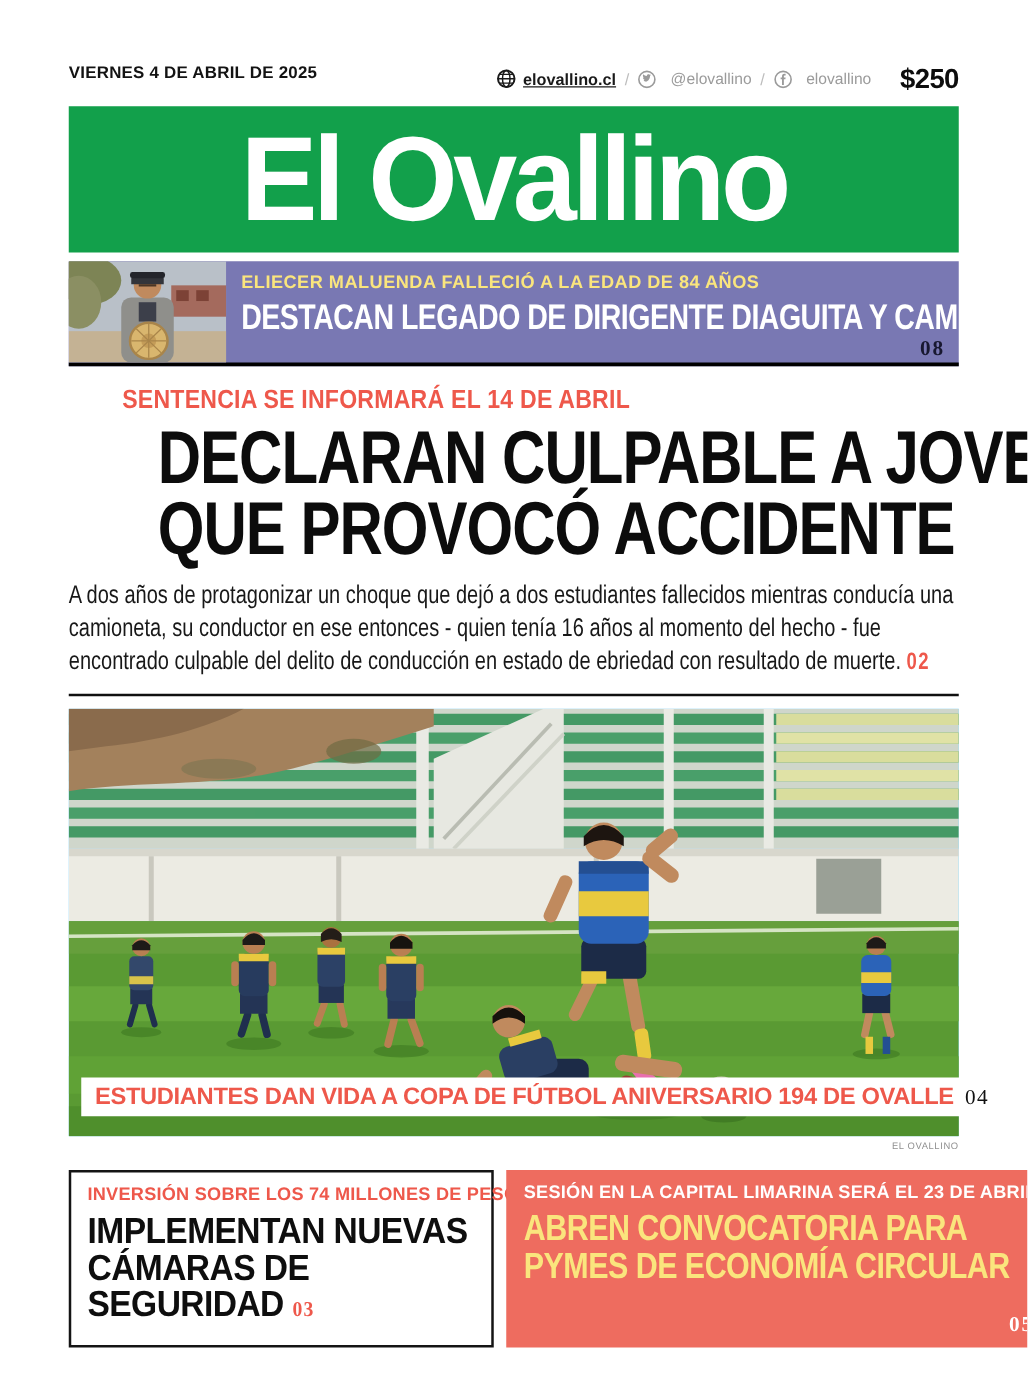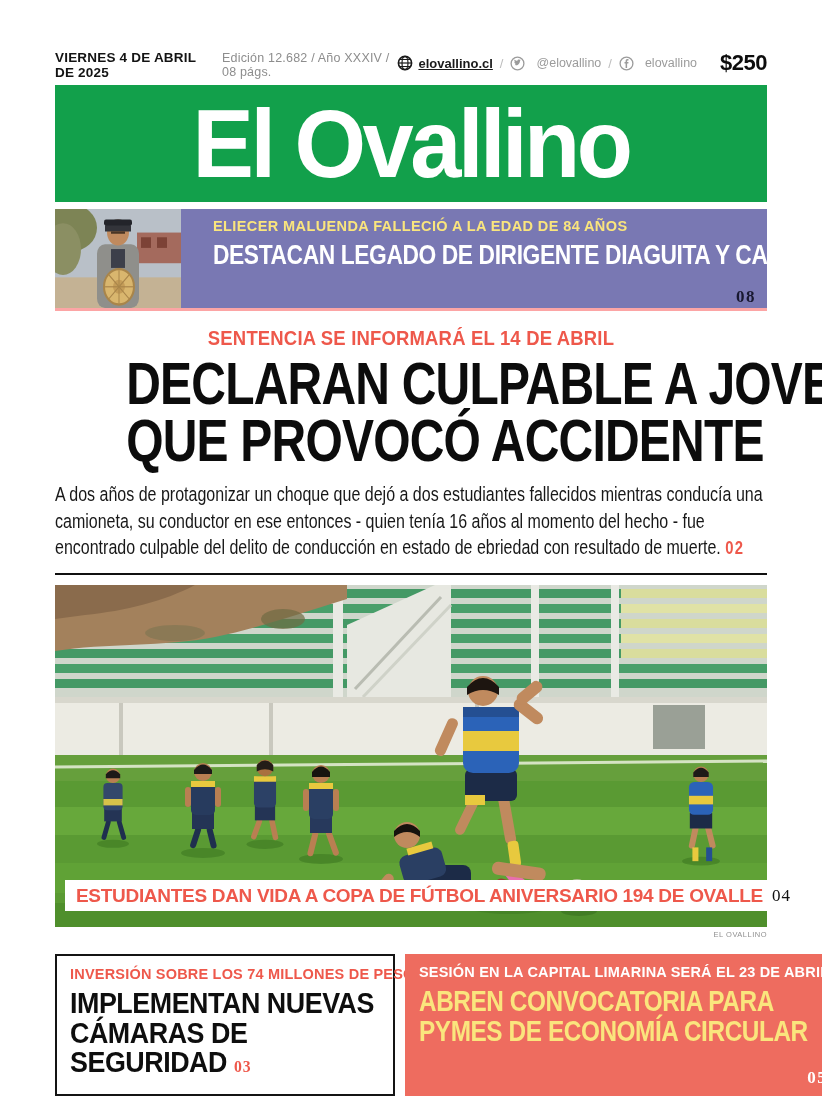--- a/index.html
+++ b/index.html
@@ -18,30 +18,30 @@
   .site-group { display:flex; align-items:center; gap:5px; }
   .site { font-weight:bold; font-size:13px; color:#1a1a1a;text-decoration:underline; }
   .social { color:#9b9b9b; font-size:12.5px; display:flex; align-items:center; gap:11px; }
   .slash { color:#bdbdbd; font-size:13px; }
   .price { font-weight:900; font-size:22px; margin-left:16px; letter-spacing:-.5px; color:#0d0d0d; }
   .ic { display:inline-block; vertical-align:middle; }
   
   .masthead { margin-top:7px; height:117px; background:var(--green); display:flex; align-items:center; justify-content:center; }
   .masthead-title { color:#fff; font-size:92px; font-weight:900; letter-spacing:-3.5px; line-height:1; transform:scaleY(1.04); }
   
-  .banner { margin-top:7px; height:102px; background:var(--purple); display:flex; position:relative; border-bottom:3px solid #fca5a5;gap:20px; }
+  .banner { margin-top:7px; height:84px; background:var(--purple); display:flex; position:relative; border-bottom:3px solid #000000; }
   .banner-photo { width:126px; height:100%; flex:none; display:block; }
   .banner-text { flex:1; padding:9px 12px 0; position:relative; min-width:0; }
   .banner-kicker { color:var(--yellow); font-size:14.5px; font-weight:bold; letter-spacing:.4px; white-space:nowrap; }
   .banner-headline { color:#ffffff; font-size:28.5px; font-weight:900; margin-top:4px; letter-spacing:-.5px;
                      white-space:nowrap; display:inline-block; transform:scaleX(.80); transform-origin:0 50%; }
   .banner-page { position:absolute; right:11px; bottom:1px; font-family:"Liberation Serif",serif; font-weight:bold;
                  font-size:17px; color:#181830; letter-spacing:1.5px; }
   
-  .lead-kicker { margin-top:15px; text-align:center; color:var(--accent_red); font-weight:900; font-size:21px; }
+  .lead-kicker { margin-top:15px; color:var(--accent_red); font-weight:900; font-size:21px; }
   .lead-kicker span { display:block; transform:scaleX(.88); white-space:nowrap; letter-spacing:.2px; }
   .lead-headline { margin-top:5px; text-align:center; color:#0c0c0c; font-weight:900; font-size:60px; line-height:.95; letter-spacing:-1px; }
   .hl-line { display:block; transform:scaleX(.80); white-space:nowrap; }
   .lead-body { margin-top:12px; font-family:Liberation Sans, sans-serif; font-size:20.5px; line-height:1.3; color:#181818; }
   .body-scale { display:block; width:128%; transform:scaleX(.781); transform-origin:0 0; }
   .page-ref-inline { color:var(--accent_red); font-weight:bold; font-size:19px; letter-spacing:1.5px; }
   .rule { border:0; border-top:2.5px solid #101010; margin:12px 0 10px; }
   
   .photo-wrap { position:relative; height:342px; background:#7dd3fc; }
   .photo-svg { display:block; width:100%; height:100%; }
@@ -64,21 +64,20 @@
                  font-size:17px; color:#fff; letter-spacing:1.5px; }
 </style>
 </head>
 <body>
 
 <div class="page">
 
   <div class="topbar">
     <div class="topbar-left">
       <span class="date">VIERNES 4 DE ABRIL DE 2025</span>
-      <span class="edition">Edición 12.682 / Año XXXIV / 08 págs.</span>
     </div>
     <div class="topbar-right">
       <span class="site-group">
         <svg class="ic" width="16" height="16" viewBox="0 0 16 16">
           <circle cx="8" cy="8" r="6.6" fill="none" stroke="#1a1a1a" stroke-width="1.6"></circle>
           <ellipse cx="8" cy="8" rx="3" ry="6.6" fill="none" stroke="#1a1a1a" stroke-width="1.2"></ellipse>
           <line x1="1.4" y1="8" x2="14.6" y2="8" stroke="#1a1a1a" stroke-width="1.2"></line>
           <line x1="2.2" y1="4.5" x2="13.8" y2="4.5" stroke="#1a1a1a" stroke-width="1"></line>
           <line x1="2.2" y1="11.5" x2="13.8" y2="11.5" stroke="#1a1a1a" stroke-width="1"></line>
         </svg>

